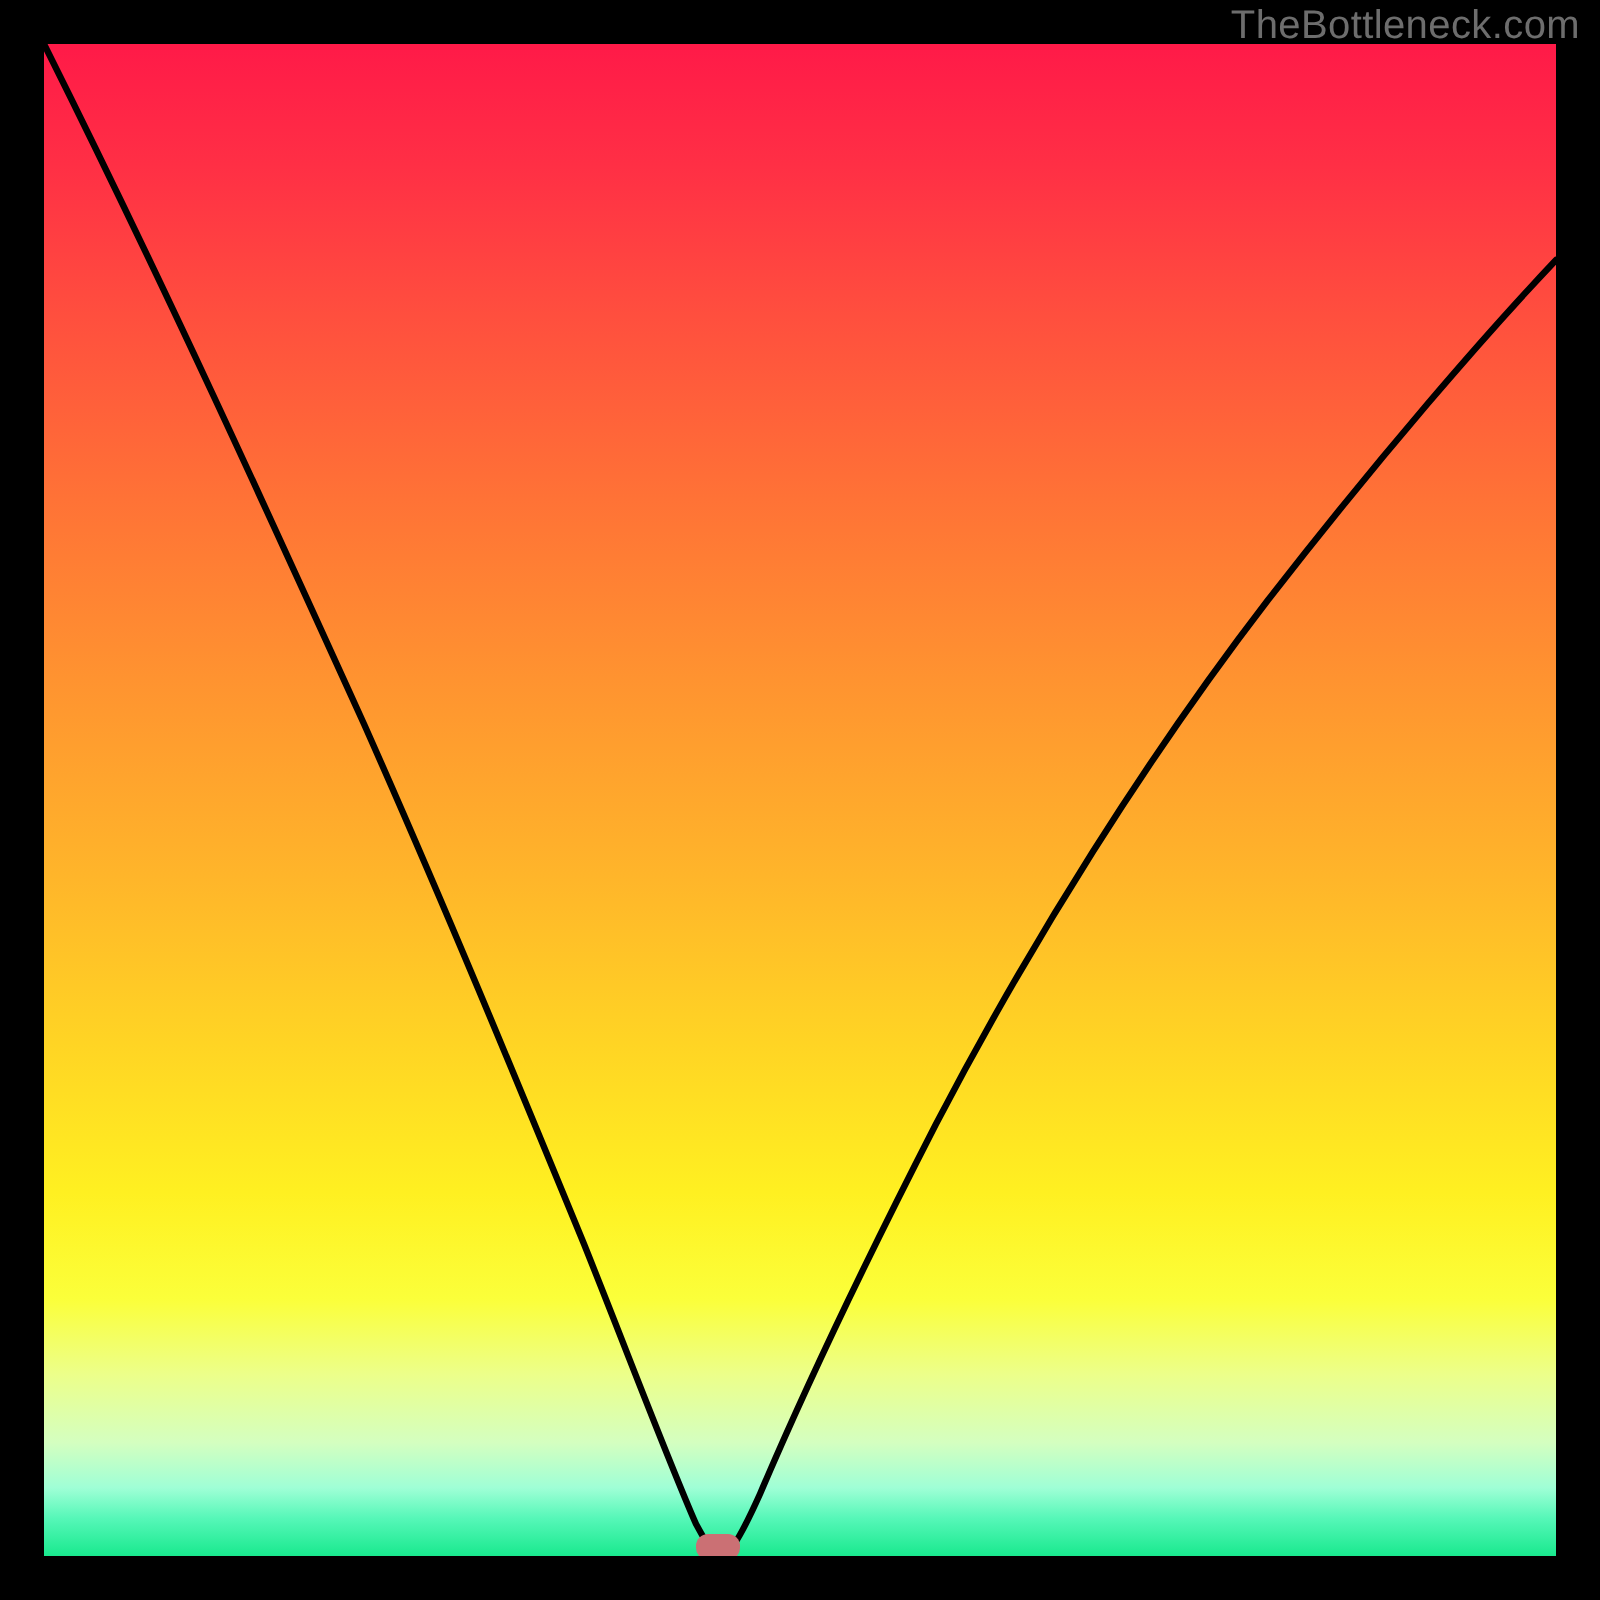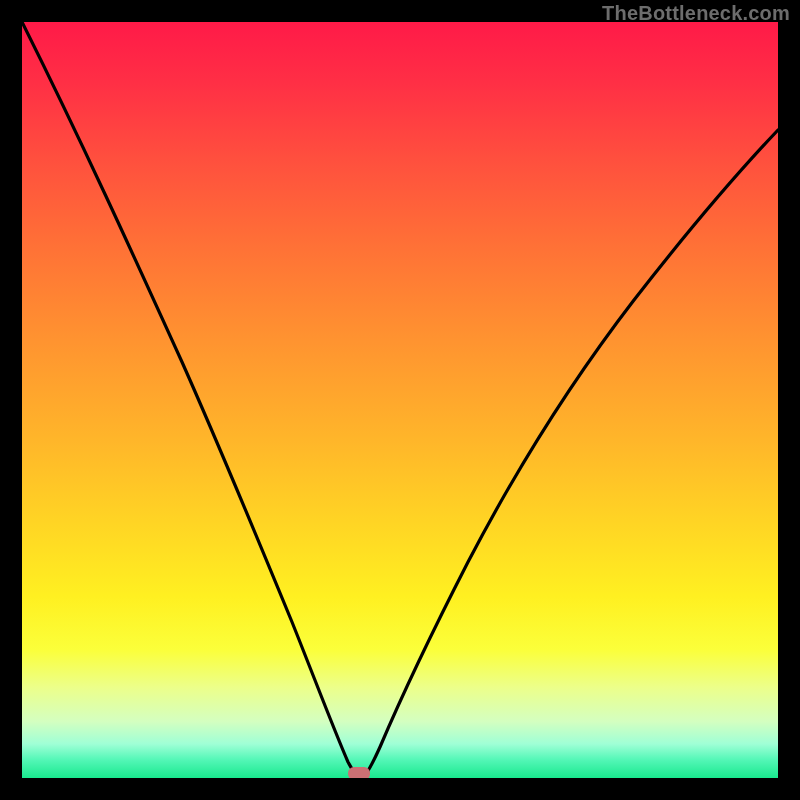--- a/index.html
+++ b/index.html
@@ -51,21 +51,21 @@
     inset: 0;
     width: 756px;
     height: 756px;
   }
   .watermark {
     position: absolute;
     top: 2px;
     right: 10px;
     font-family: Arial, Helvetica, sans-serif;
     font-size: 20px;
-    font-weight: 700;
+    font-weight: 400;
     color: #6d6d6d;
     letter-spacing: 0.2px;
     user-select: none;
   }
 </style>
 </head>
 <body>
 
 <div class="frame">
 

